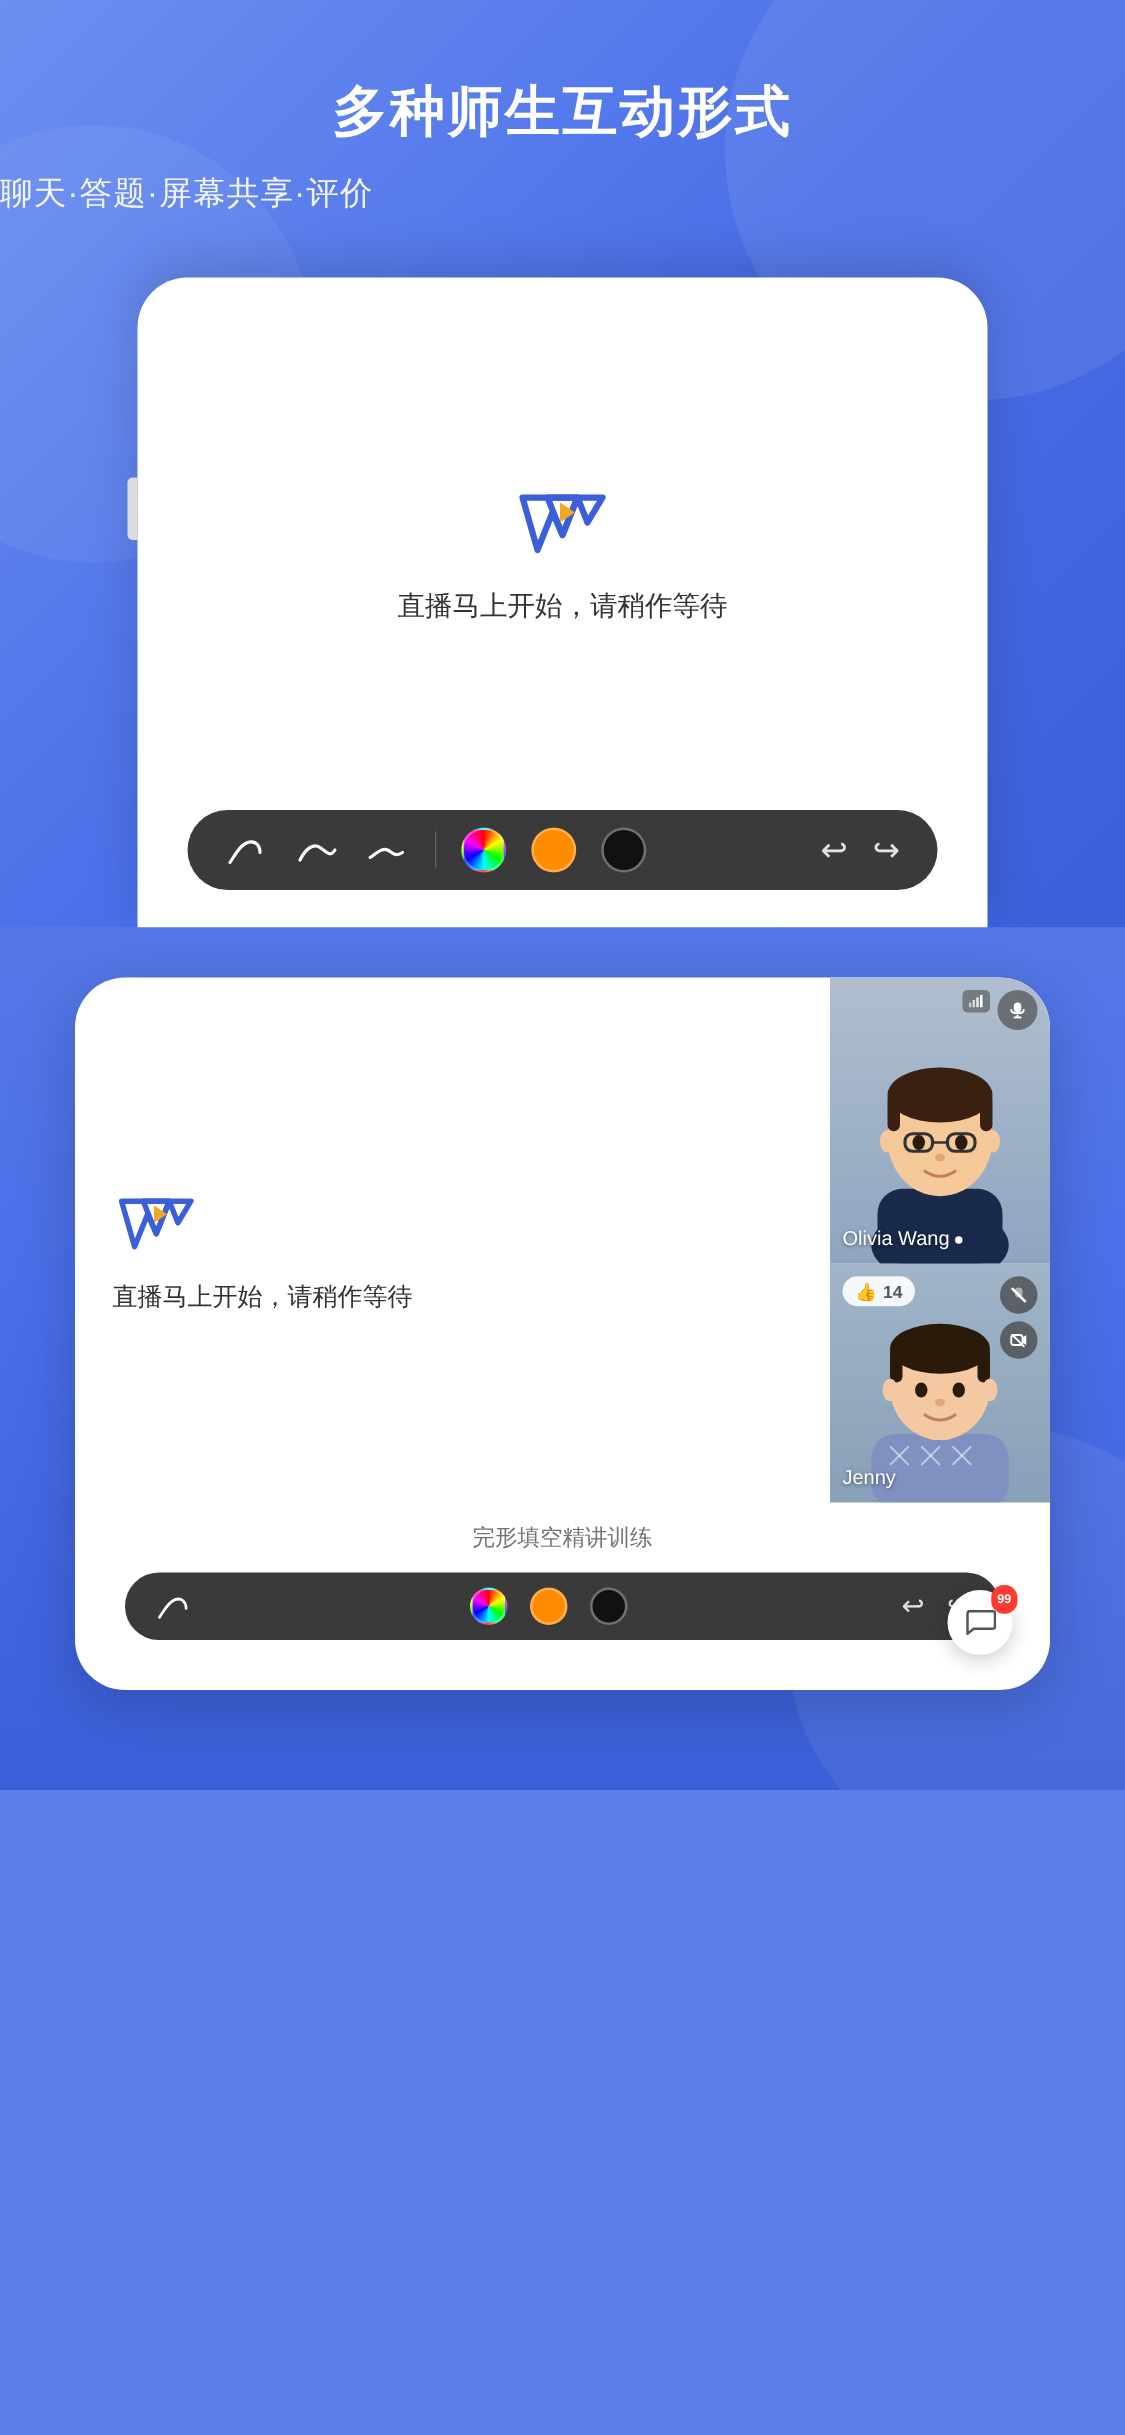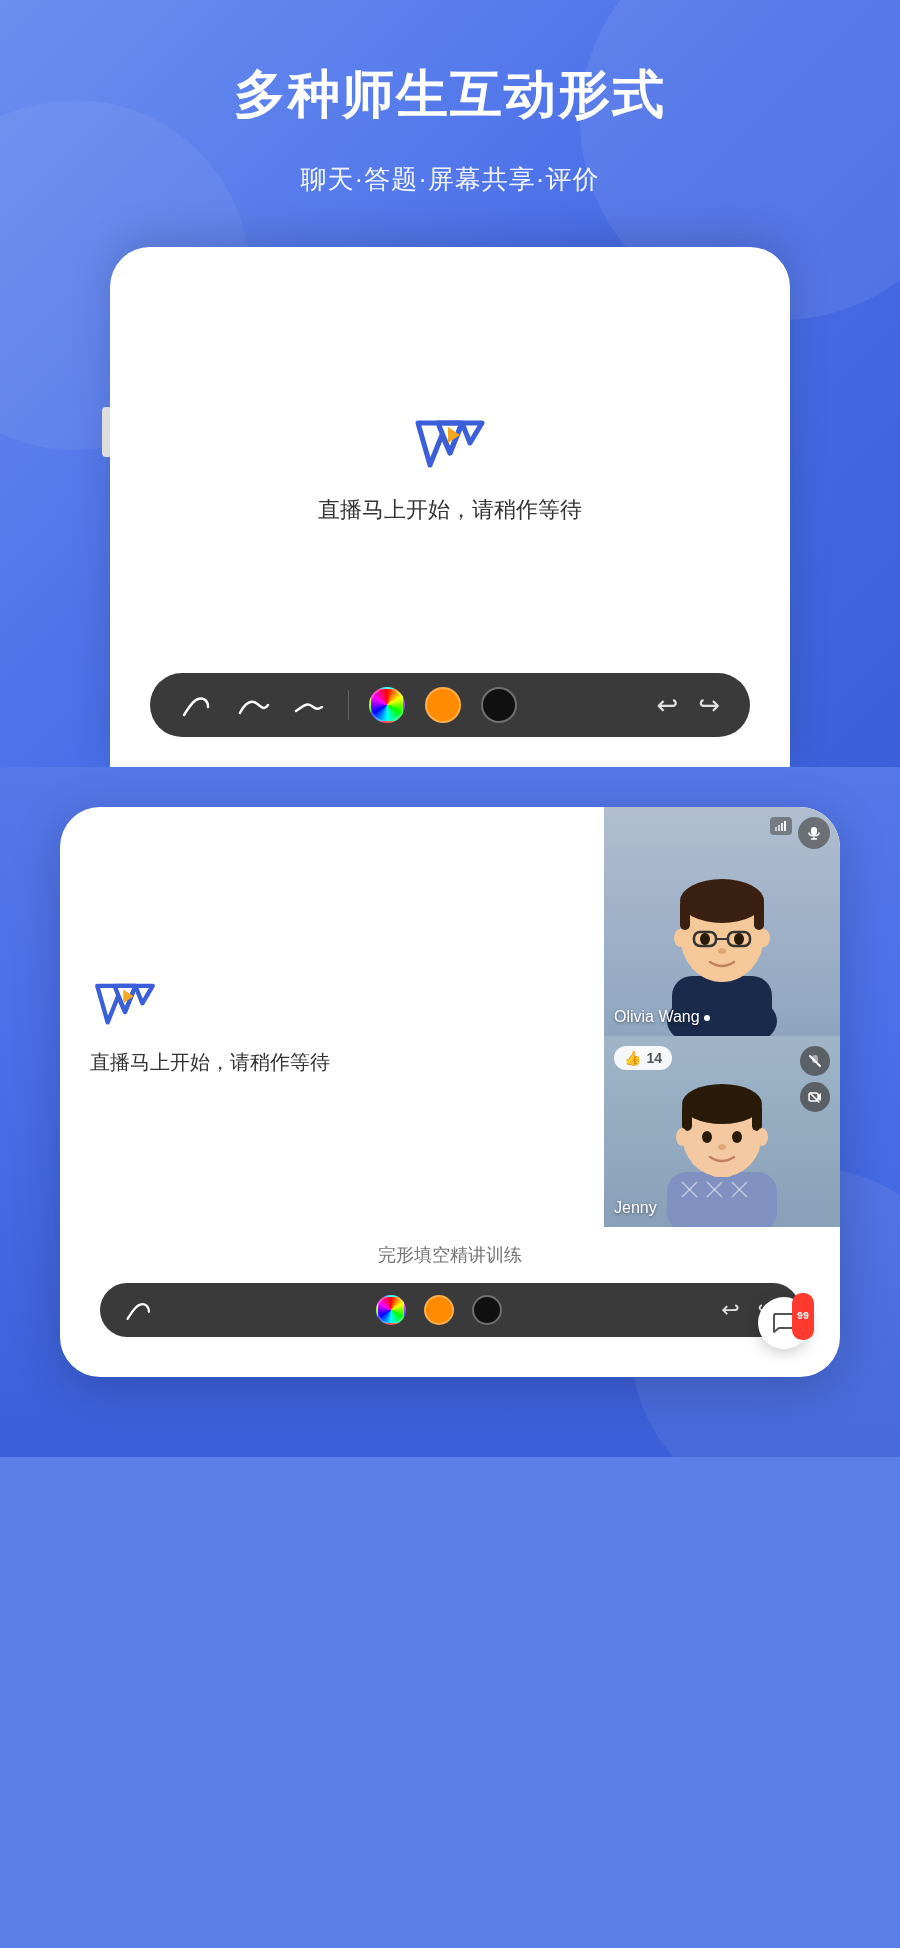--- a/index.html
+++ b/index.html
@@ -38,30 +38,30 @@
       left: -100px;
       width: 350px;
       height: 350px;
       border-radius: 50%;
       background: rgba(255,255,255,0.06);
     }
 
     .hero-title {
       text-align: center;
       color: white;
-      font-size: 52px;
+      font-size: 44px;
       font-weight: 700;
       letter-spacing: 2px;
-      margin-bottom: 32px;
+      margin-bottom: 18px;
       position: relative;
       z-index: 1;
     }
 
     .hero-subtitle {
-      text-align: center;
+      text-align: left;
       color: rgba(255,255,255,0.92);
       font-size: 26px;
       font-weight: 400;
       letter-spacing: 1px;
       margin-bottom: 50px;
       position: relative;
       z-index: 1;
     }
 
     
@@ -232,21 +232,21 @@
       margin-bottom: 18px;
     }
 
     .waiting-text-small {
       color: #333;
       font-size: 20px;
     }
 
     
     .video-panels {
-      width: 236px;
+      width: 176px;
       display: flex;
       flex-direction: column;
       gap: 0;
       position: absolute;
       right: 0;
       top: 0;
       height: 100%;
     }
 
     .video-panel-top {
@@ -389,22 +389,21 @@
 
     .chat-fab-badge {
       position: absolute;
       top: -4px;
       right: -4px;
       background: #FF3B30;
       color: white;
       font-size: 10px;
       font-weight: 700;
       border-radius: 10px;
-      padding: 18px 5px;
-      font-family: Liberation Mono, monospace;
+      padding: 6px 5px;
     }
 
     
     .w-logo-svg {
       display: block;
     }
 
     
     .pen-stroke {
       fill: none;

